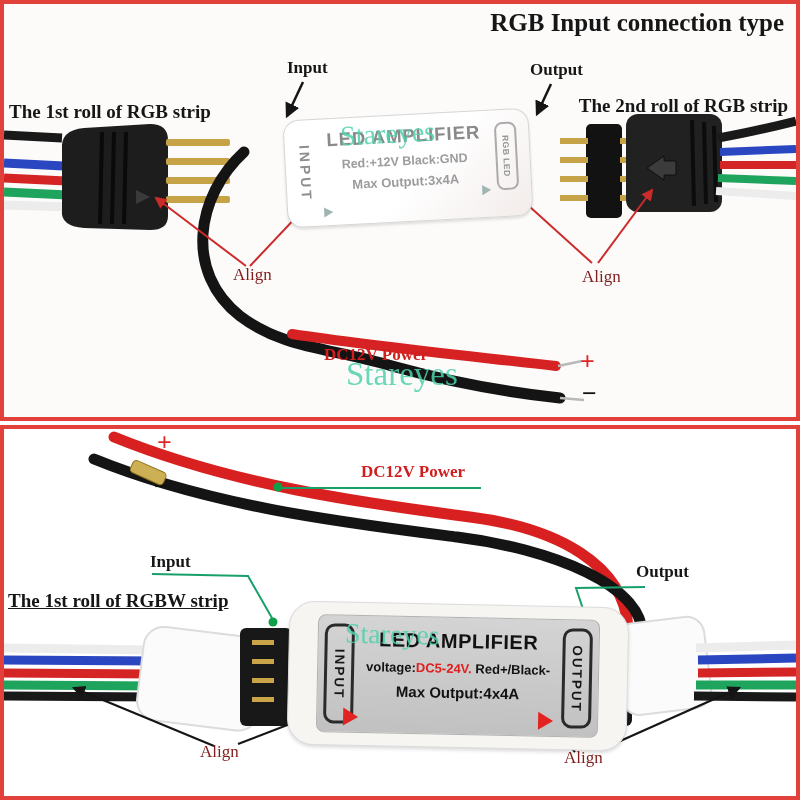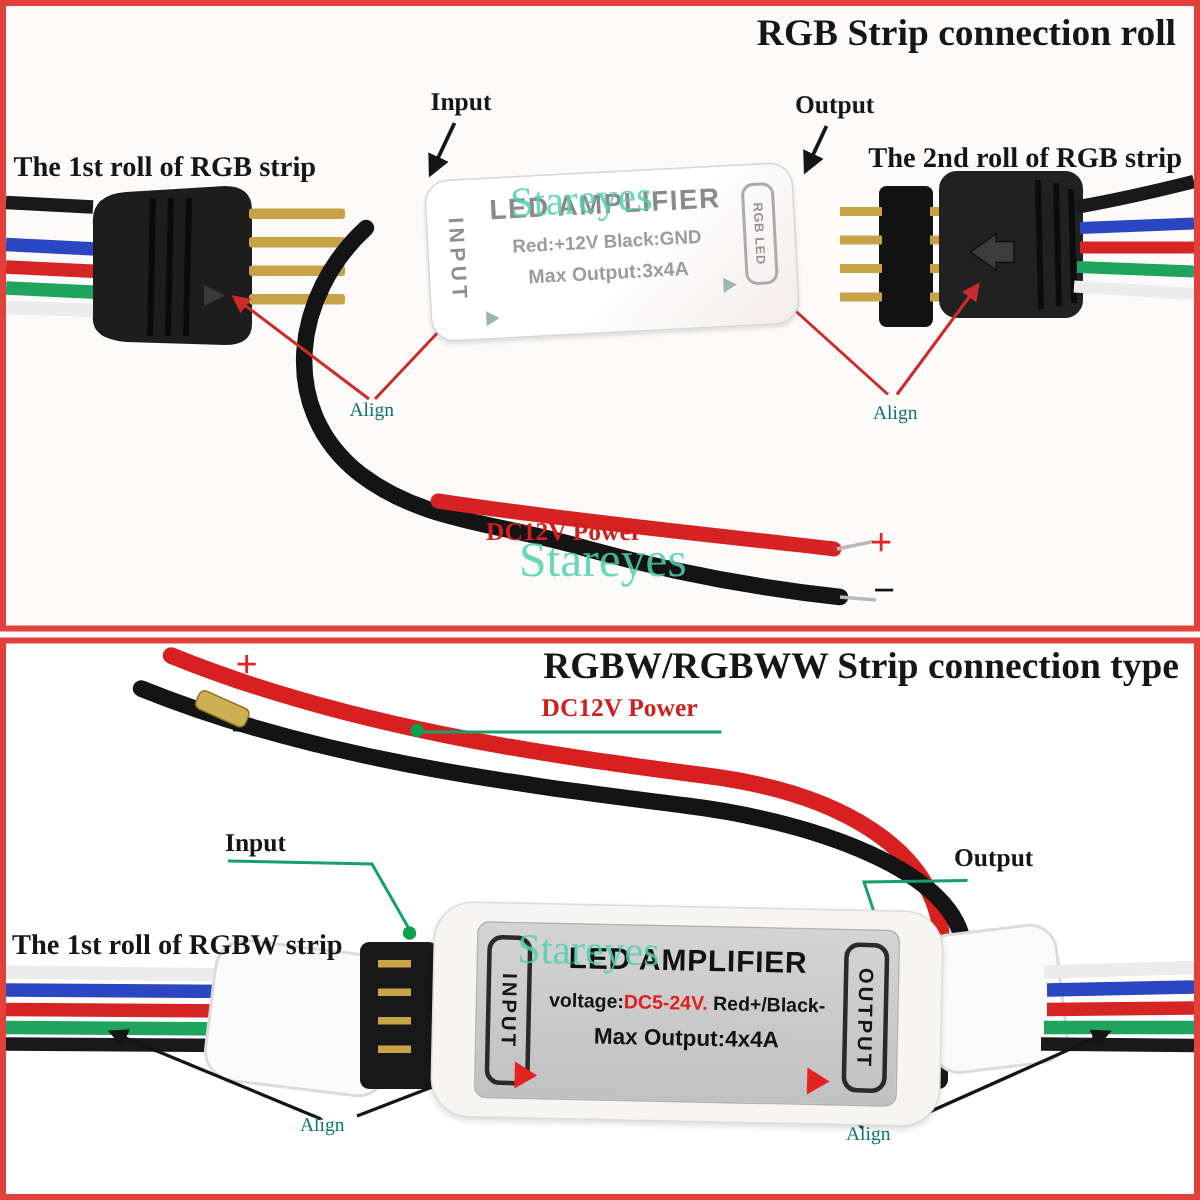--- a/index.html
+++ b/index.html
@@ -6,21 +6,21 @@
   .page{position:relative;width:800px;height:800px;overflow:hidden;background:#fff;
         font-family:"Liberation Serif", serif;}
   .panel{position:absolute;left:0;width:800px;border:4px solid #e2403a;box-sizing:border-box;}
   .panel.top{top:0;height:421px;background:#fcfbfa;}
   .panel.bottom{top:425px;height:375px;background:#ffffff;}
   svg.art{position:absolute;left:0;top:0;width:100%;height:100%;}
   .lbl{position:absolute;color:#161616;font-weight:bold;white-space:nowrap;line-height:1.05;}
   .title{font-size:25px;}
   .small{font-size:17px;}
   .strip{font-size:19px;}
-  .align{font-size:13px;font-weight:normal;color:#0f766e;}
+  .align{font-size:17px;font-weight:normal;color:#7f1d1d;}
   .red{color:#cf1f1f;}
   .plus{font-size:26px;color:#e02525;font-weight:bold;}
   .minus{font-size:26px;color:#111;font-weight:bold;}
   .wm{position:absolute;color:rgba(77,209,172,0.85);font-weight:normal;
       font-family:"Liberation Serif", serif;white-space:nowrap;}
   .vtext{display:block;transform:rotate(90deg);white-space:nowrap;}
   
   .device-t{position:absolute;left:281px;top:110px;width:244px;height:106px;
     background:linear-gradient(135deg,#ffffff 55%,#f2ecea);border:1px solid #d6d6d6;
     border-radius:16px;transform:rotate(-3deg);box-shadow:0 2px 3px rgba(0,0,0,0.12);
@@ -147,21 +147,21 @@
         <div class="dt-l3">Max Output:3x4A</div>
       </div>
       <div class="dt-rgbbox">
         <span class="vtext">RGB LED</span>
       </div>
       <div class="tri dt-tri" style="left:36px;bottom:8px;"></div>
       <div class="tri dt-tri" style="right:40px;bottom:22px;"></div>
       <span class="wm" style="left:56px;top:2px;font-size:28px;">Stareyes</span>
     </div>
 
-    <div class="lbl title" style="right:12px;top:6px;">RGB Strip connection roll</div>
+    <div class="lbl title" style="right:12px;top:6px;">RGB Input connection type</div>
     <div class="lbl small" style="left:283px;top:55px;">Input</div>
     <div class="lbl small" style="left:526px;top:57px;">Output</div>
     <div class="lbl strip" style="left:5px;top:98px;">The 1st roll of RGB strip</div>
     <div class="lbl strip" style="right:8px;top:92px;">The 2nd roll of RGB strip</div>
     <div class="lbl align" style="left:229px;top:262px;">Align</div>
     <div class="lbl align" style="left:578px;top:264px;">Align</div>
     <div class="lbl small red" style="left:320px;top:342px;">DC12V Power</div>
     <div class="lbl plus" style="left:576px;top:344px;">+</div>
     <div class="lbl minus" style="left:578px;top:376px;">−</div>
     <span class="wm" style="left:342px;top:352px;font-size:33px;">Stareyes</span>
@@ -255,23 +255,22 @@
           <div class="db-l1">LED AMPLIFIER</div>
           <div class="db-l2"><span>voltage:</span><span class="db-red">DC5-24V.</span><span> Red+/Black-</span></div>
           <div class="db-l3">Max Output:4x4A</div>
         </div>
         <div class="tri db-tri" style="left:26px;bottom:6px;"></div>
         <div class="tri db-tri" style="right:44px;bottom:6px;"></div>
         <span class="wm" style="left:26px;top:2px;font-size:28px;">Stareyes</span>
       </div>
     </div>
 
-    <div class="lbl title" style="right:10px;top:3px;">RGBW/RGBWW Strip connection type</div>
     <div class="lbl small red" style="left:357px;top:34px;">DC12V Power</div>
     <div class="lbl plus" style="left:153px;top:0px;">+</div>
     <div class="lbl minus" style="left:150px;top:44px;">−</div>
     <div class="lbl small" style="left:146px;top:124px;">Input</div>
     <div class="lbl small" style="left:632px;top:134px;">Output</div>
-    <div class="lbl strip" style="left:4px;top:192px;">The 1st roll of RGBW strip</div>
+    <div class="lbl strip" style="left:4px;top:162px;text-decoration:underline;">The 1st roll of RGBW strip</div>
     <div class="lbl align" style="left:196px;top:314px;">Align</div>
     <div class="lbl align" style="left:560px;top:320px;">Align</div>
   </section>
 </div>
 
 </body></html>

